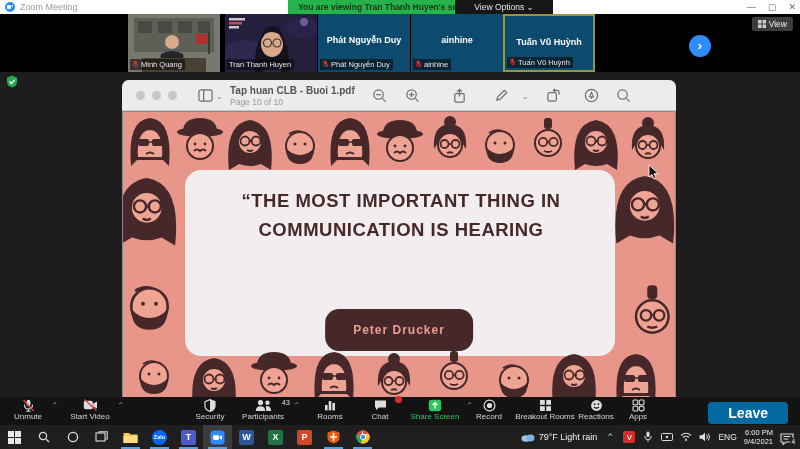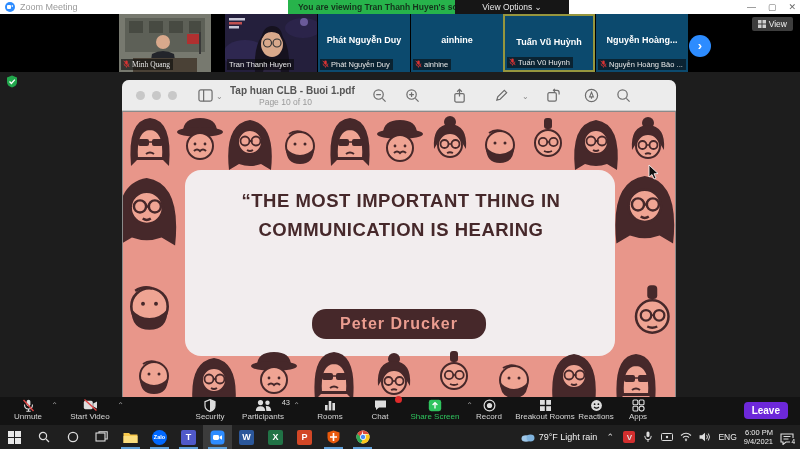--- a/index.html
+++ b/index.html
@@ -6,59 +6,59 @@
   html,body { width:800px; height:449px; overflow:hidden; background:#1d1d1d;
     font-family:"Liberation Sans", sans-serif; }
 
   
   #titlebar { position:absolute; top:0; left:0; width:800px; height:14px; background:#ffffff; }
   #zoom-logo { position:absolute; left:5px; top:2px; width:10px; height:10px; border-radius:50%; background:#2d8cff; }
   #zoom-logo:before{ content:""; position:absolute; left:2px; top:3.2px; width:4px; height:3.6px; background:#fff; border-radius:1px;}
   #zoom-logo:after{ content:""; position:absolute; left:6.4px; top:3.4px; border-top:1.7px solid transparent; border-bottom:1.7px solid transparent; border-right:2.4px solid #fff;}
   #app-title { position:absolute; left:20px; top:2px; font-size:9px; color:#9a9a9a;text-align:right; }
   #share-banner { position:absolute; left:288px; top:0; height:14px; padding:0 10px; background:#27b34b; color:#14331b; font-size:8.5px; font-weight:bold; line-height:14px; }
-  #view-options { position:absolute; left:455px; top:0; height:14px; width:114px; background:#161616; color:#e8e8e8; font-size:8.5px; line-height:14px; text-align:center; }
+  #view-options { position:absolute; left:455px; top:0; height:14px; width:98px; background:#161616; color:#e8e8e8; font-size:8.5px; line-height:14px; text-align:center; }
   #win-controls { position:absolute; right:4px; top:0; height:14px; display:flex; gap:12px; color:#6a6a6a; font-size:9px; line-height:14px;}
 
   
   #strip { position:absolute; top:14px; left:0; width:800px; height:58px; background:#000; }
   .tile { position:absolute; top:0; width:92px; height:58px; background:#0c4a6e; overflow:hidden; }
   .tile.active { border:2px solid #96963e; }
   .tile-center { position:absolute; left:0; right:0; top:21px; text-align:center; color:#fff; font-size:9px; font-weight:bold; white-space:nowrap; }
   .tile-label { position:absolute; left:2px; bottom:2px; background:rgba(10,10,10,.6); color:#e6e6e6; font-size:7.5px; padding:1px 3px 1.5px 2px; display:flex; align-items:center; gap:2px; white-space:nowrap; }
   .mini-mic { width:7px; height:8px; flex:0 0 auto; }
   #next-btn { position:absolute; left:689px; top:21px; width:22px; height:22px; border-radius:50%; background:#2d8cff; color:#fff; text-align:center; font-size:13px; line-height:21px; font-weight:bold; }
   #view-btn { position:absolute; right:7px; top:3px; height:14px; background:#3d3d3d; border-radius:2px; color:#efefef; font-size:8.5px; line-height:14px; padding:0 6px; display:flex; align-items:center; gap:3px; }
   .grid-ic { width:8px; height:8px; display:inline-block; }
 
   
   #main { position:absolute; top:72px; left:0; width:800px; height:325px; background:#1d1d1d; }
   #enc-badge { position:absolute; left:6px; top:3px; width:12px; height:13px; }
   #preview { position:absolute; left:122px; top:8px; width:554px; height:317px; border-radius:7px 7px 0 0; overflow:hidden; background:#8a8a8a; }
   #pv-toolbar { position:relative; height:31px; background:#ececec; border-bottom:1px solid #c9c9c9; }
   .dot { position:absolute; top:11px; width:9px; height:9px; border-radius:50%; background:#c8c8c8; }
   #pv-title { position:absolute; left:108px; top:5px; font-size:10px; font-weight:bold; color:#555; }
-  #pv-page  { position:absolute; left:108px; top:17px; font-size:8.5px; color:#999;margin-left:29px; }
+  #pv-page  { position:absolute; left:108px; top:17px; font-size:8.5px; color:#999; }
   .pv-ic { position:absolute; top:8px; width:15px; height:15px; color:#6e6e6e; }
   #pv-sidebar { left:76px; } 
   .pv-chev { position:absolute; top:12px; font-size:8px; color:#8a8a8a; }
   
   #slide { position:absolute; left:1px; top:32px; width:552px; height:285px; background:#a3a3a3; overflow:hidden; }
   #quote { position:absolute; left:66px; top:74px; width:424px; text-align:center; color:#46282a; font-weight:800; font-size:18.5px; line-height:29px; letter-spacing:.5px; }
-  #author-pill { position:absolute; left:50%; transform:translateX(-50%); top:197px; background:#46282a; color:#eb9d90; font-size:16px; font-weight:bold; letter-spacing:1px; padding:6px 28px; border-radius:14px; white-space:nowrap; }
+  #author-pill { position:absolute; left:50%; transform:translateX(-50%); top:197px; background:#46282a; color:#eb9d90; font-size:12px; font-weight:bold; letter-spacing:1px; padding:14px 28px; border-radius:14px; white-space:nowrap; }
 
   
   #ztoolbar { position:absolute; top:397px; left:0; width:800px; height:28px; background:#131313; }
   .zt { position:absolute; top:1px; text-align:center; color:#d6d6d6; font-size:8px; }
   .zt .ic { height:14px; display:flex; justify-content:center; align-items:center; position:relative; }
   .zt.green { color:#2fc45e; }
   .chev { position:absolute; color:#9a9a9a; font-size:8px; top:3px; }
   .count-badge { position:absolute; font-size:7.5px; color:#ddd; top:0; }
   .red-dot { position:absolute; width:7px; height:7px; border-radius:50%; background:#e02b2b; top:-2px; right:-4px; }
-  #leave-btn { position:absolute; right:12px; top:5px; background:#6d28d9; color:#fff; font-size:10px; font-weight:bold; padding:3px 8px; border-radius:4px; }
+  #leave-btn { position:absolute; right:12px; top:5px; background:#0369a1; color:#fff; font-size:14px; font-weight:bold; padding:3px 20px; border-radius:4px; }
 
   
   #taskbar { position:absolute; top:425px; left:0; width:800px; height:24px; background:#1f1f1f; display:flex; align-items:stretch; }
   .tb-slot { width:29px; display:flex; justify-content:center; align-items:center; position:relative; }
   .tb-slot.open:after { content:""; position:absolute; bottom:0; left:5px; right:5px; height:2px; background:#5f9fd8; }
   .tb-slot.active { background:#3c3c3c; }
   .app16 { width:15px; height:15px; border-radius:2px; display:flex; align-items:center; justify-content:center; color:#fff; font-size:9px; font-weight:bold; }
   #tray { margin-left:auto; display:flex; align-items:center; gap:7px; padding-right:6px; color:#eee; }
   #weather { display:flex; align-items:center; gap:4px; font-size:9px; color:#f0f0f0; }
   .tray-ic { width:12px; height:12px; display:flex; align-items:center; justify-content:center; color:#ddd; font-size:9px; }
@@ -79,21 +79,21 @@
   <div id="view-options">View Options ⌄</div>
   <div id="win-controls">
     <span>—</span>
     <span>▢</span>
     <span>✕</span>
   </div>
 </div>
 
 <div id="strip">
 
-  <div class="tile" style="left:119px;font-family:Liberation Serif, serif;">
+  <div class="tile" style="left:128px;">
     <svg width="92" height="58">
       <rect width="92" height="58" fill="#77796f"></rect>
       <rect x="6" y="4" width="80" height="34" fill="#5d6057"></rect>
       <g fill="#474a42">
         <rect x="10" y="7" width="14" height="12"></rect>
           <rect x="30" y="7" width="14" height="12"></rect>
         <rect x="50" y="7" width="14" height="12"></rect>
           <rect x="70" y="7" width="12" height="12"></rect>
       </g>
       <rect x="68" y="20" width="13" height="10" fill="#b03030"></rect>
@@ -162,31 +162,20 @@
     <div class="tile-label">
       <svg class="mini-mic" viewBox="0 0 8 9">
         <rect x="2.6" y="0.5" width="2.8" height="4.6" rx="1.4" fill="#d33"></rect>
         <path d="M1.2,4 Q1.2,7 4,7 Q6.8,7 6.8,4 M4,7 V8.6" stroke="#d33" stroke-width="0.9" fill="none"></path>
         <line x1="0.8" y1="0.8" x2="7.2" y2="8" stroke="#d33" stroke-width="1"></line>
       </svg>
       <span>Tuấn Vũ Huỳnh</span>
     </div>
   </div>
 
-  <div class="tile" style="left:596px;">
-    <div class="tile-center">Nguyễn  Hoàng...</div>
-    <div class="tile-label">
-      <svg class="mini-mic" viewBox="0 0 8 9">
-        <rect x="2.6" y="0.5" width="2.8" height="4.6" rx="1.4" fill="#d33"></rect>
-        <path d="M1.2,4 Q1.2,7 4,7 Q6.8,7 6.8,4 M4,7 V8.6" stroke="#d33" stroke-width="0.9" fill="none"></path>
-        <line x1="0.8" y1="0.8" x2="7.2" y2="8" stroke="#d33" stroke-width="1"></line>
-      </svg>
-      <span>Nguyễn Hoàng Bảo ...</span>
-    </div>
-  </div>
 
   <div id="next-btn">›</div>
   <div id="view-btn">
     <svg class="grid-ic" viewBox="0 0 8 8">
       <rect x="0" y="0" width="3.5" height="3.5" fill="#cfcfcf"></rect>
         <rect x="4.5" y="0" width="3.5" height="3.5" fill="#cfcfcf"></rect>
       <rect x="0" y="4.5" width="3.5" height="3.5" fill="#cfcfcf"></rect>
         <rect x="4.5" y="4.5" width="3.5" height="3.5" fill="#cfcfcf"></rect>
     </svg>
     <span>View</span>

